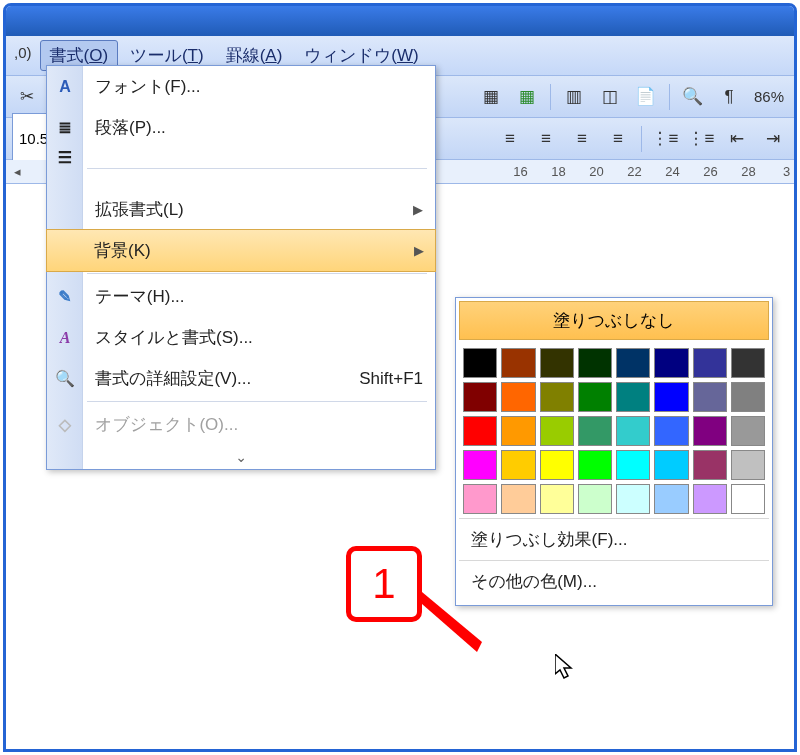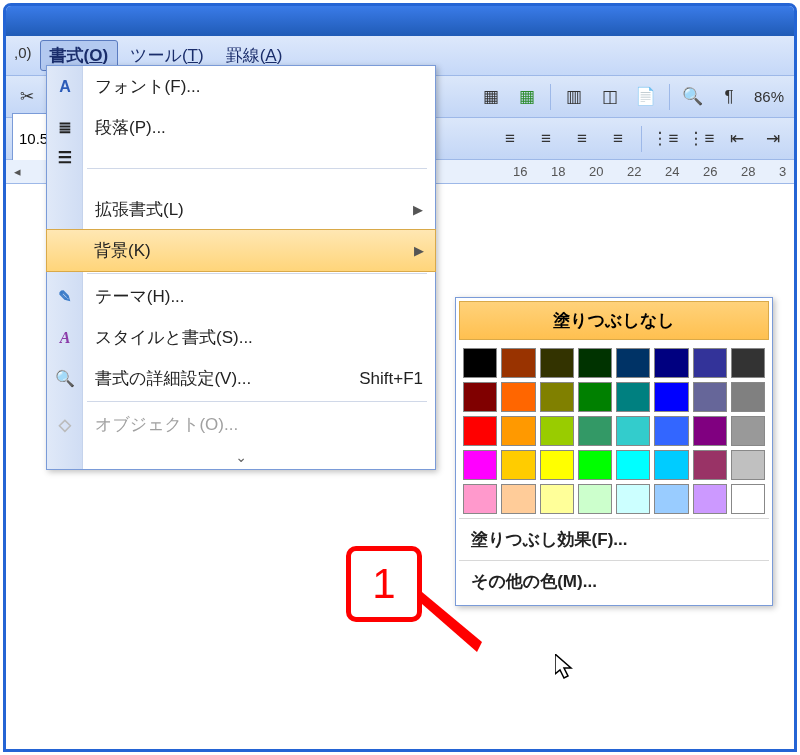--- a/index.html
+++ b/index.html
@@ -3,47 +3,47 @@
 <meta charset="utf-8">
 <style>
 * { margin: 0; padding: 0; box-sizing: border-box; font-family: "MS UI Gothic", sans-serif; }
 body { background: #fff; width: 800px; height: 755px; overflow: hidden; position: relative; }
 
 .window { border: 3px solid #2464d4; border-radius: 8px 8px 0 0; background: #fff; width: 794px; margin: 3px; position: relative; height: 749px; overflow: hidden; }
 .titlebar { height: 30px; background: linear-gradient(#3a7be8, #205bb6); }
 
 .menubar { background: linear-gradient(#dde8fb, #c5d8f8); padding: 4px 2px; border-bottom: 1px solid #9db8e8; display: flex; gap: 2px; }
 .menubar-item { padding: 4px 10px; font-size: 17px; color: #1a2d6b; border-radius: 3px; }
-.menubar-item.open { background: #b3c9f0; border: 1px solid #5a7bc0; padding: 3px 9px; font-weight: bold; }
+.menubar-item.open { background: #b3c9f0; border: 1px solid #5a7bc0; padding: 3px 9px; }
 .menubar-item u { text-decoration: underline; }
 
 .toolbar { background: linear-gradient(#dbe7fa, #c3d6f6); display: flex; align-items: center; padding: 3px 6px; border-bottom: 1px solid #9db8e8; gap: 6px; height: 42px; }
 .toolbar-right { display: flex; align-items: center; gap: 6px; margin-left: auto; }
 .tb-btn { width: 30px; height: 30px; display: flex; align-items: center; justify-content: center; font-size: 17px; color: #333; }
 .tb-sep { width: 1px; height: 26px; background: #9db8e8; margin: 0 2px; }
 .fontsize { background: #fff; border: 1px solid #7a9bd8; padding: 16px 6px; font-size: 15px; width: 48px; }
 .zoom { font-size: 15px; color: #333; padding: 2px 4px; }
 
 .ruler { background: #e8f0fc; height: 24px; border-bottom: 1px solid #9db8e8; display: flex; align-items: center; padding-left: 8px; gap: 23px; font-size: 13px; color: #555; position: relative; }
 .ruler-right { position: absolute; right: 0; display: flex; gap: 23px; }
-.ruler-num { width: 15px; }
+.ruler-num { width: 15px; text-align: center; }
 
 .doc-area { background: #fff; height: 600px; position: relative; }
 
 .dropdown { position: absolute; top: 65px; left: 46px; background: #fff; border: 1px solid #7a9bd8; box-shadow: 2px 2px 6px rgba(0,0,0,0.25); width: 390px; z-index: 10; }
 .dropdown-icons { width: 36px; background: linear-gradient(90deg, #e0e9f8, #d0ddf4); position: absolute; top: 0; bottom: 0; left: 0; border-right: 1px solid #c5d3ec; }
 .dd-item { padding: 9px 12px 9px 48px; font-size: 17px; color: #222; position: relative; display: flex; justify-content: space-between; align-items: center; }
 .dd-item.disabled { color: #a0a0a0; }
 .dd-item.highlighted { background: linear-gradient(#ffe7b3, #ffd57a); border: 1px solid #d9a949; margin: -1px; padding: 9px 11px 9px 47px; }
 .dd-arrow { font-size: 13px; color: #555; }
 .dd-icon { position: absolute; left: 6px; top: 50%; transform: translateY(-50%); width: 24px; height: 24px; display: flex; align-items: center; justify-content: center; font-size: 16px; font-weight: bold; }
 .dd-sep { height: 1px; background: #d0d8e8; margin: 2px 8px 2px 40px; }
 .dd-chevron { text-align: center; padding: 4px; font-size: 14px; color: #666; }
 
-.submenu { position: absolute; top: 297px; left: 455px; background: #fff; border: 1px solid #7a9bd8; box-shadow: 2px 2px 6px rgba(0,0,0,0.25); width: 318px; z-index: 11; padding: 3px; font-weight: bold; }
+.submenu { position: absolute; top: 297px; left: 455px; background: #fff; border: 1px solid #7a9bd8; box-shadow: 2px 2px 6px rgba(0,0,0,0.25); width: 318px; z-index: 11; padding: 3px; }
 .nofill { background: linear-gradient(#ffd27a, #ffc050); border: 1px solid #d9a949; text-align: center; padding: 7px; font-size: 17px; margin-bottom: 4px; }
 .colorgrid { display: grid; grid-template-columns: repeat(8, 1fr); gap: 4px; padding: 4px; }
 .swatch { height: 30px; border: 1px solid #888; }
 .sub-item { padding: 9px 12px; font-size: 17px; color: #222; border-top: 1px solid #d8d8d8; }
 .sub-item.highlighted { background: linear-gradient(#ffe7b3, #ffd57a); border: 1px solid #d9a949; }
 
 .annotation { position: absolute; top: 546px; left: 346px; width: 76px; height: 76px; border: 5px solid #ff0000; border-radius: 10px; background: #fff; display: flex; align-items: center; justify-content: center; font-size: 42px; color: #ff0000; z-index: 20; }
 .annotation-line { position: absolute; top: 592px; left: 422px; z-index: 19; }
 
 .cursor { position: absolute; top: 654px; left: 555px; z-index: 30; font-size: 22px; color: #000; }
@@ -52,20 +52,21 @@
 <body>
 
 <div class="window">
   <div class="titlebar"></div>
 
   <div class="menubar">
     <span style="padding:4px 6px;font-size:15px;color:#333">,0)</span>
     <span class="menubar-item open"><span>書式(</span><u>O</u><span>)</span></span>
     <span class="menubar-item"><span>ツール(</span><u>T</u><span>)</span></span>
     <span class="menubar-item"><span>罫線(</span><u>A</u><span>)</span></span>
+    <span class="menubar-item"><span>ウィンドウ(</span><u>W</u><span>)</span></span>
   </div>
 
   <div class="toolbar">
     <span class="tb-btn">✂</span>
     <div class="toolbar-right">
       <span class="tb-btn">▦</span>
       <span class="tb-btn" style="color:#2a8b2a">▦</span>
       <span class="tb-sep"></span>
       <span class="tb-btn">▥</span>
       <span class="tb-btn">◫</span>

